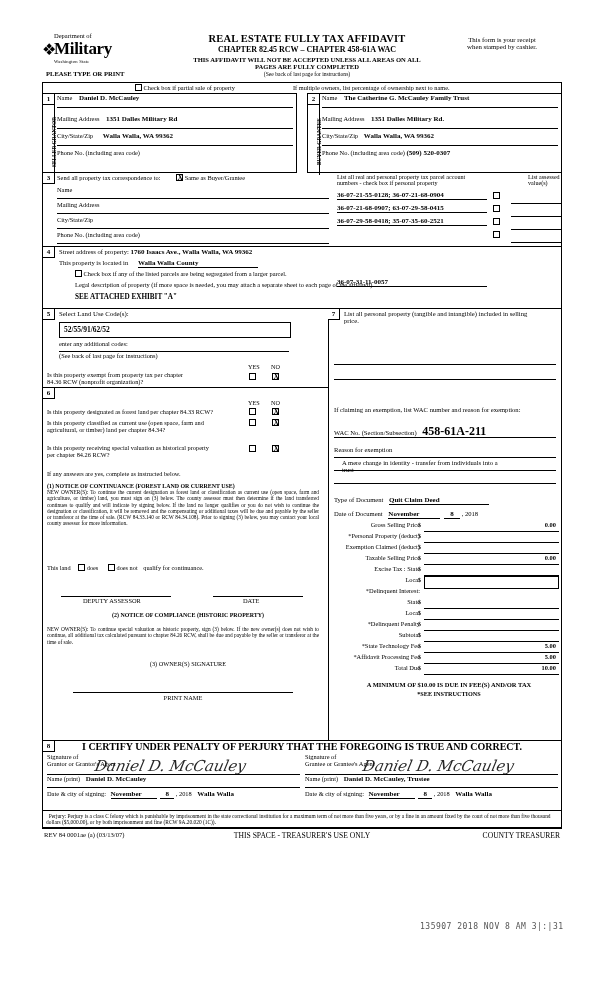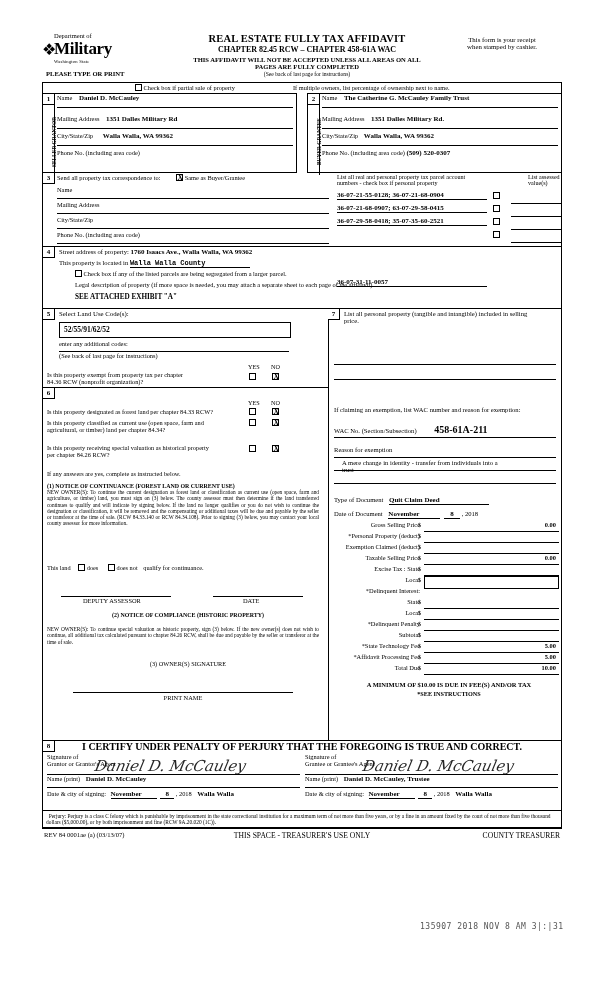--- a/index.html
+++ b/index.html
@@ -234,21 +234,21 @@
   </div>
 
   <div class="s4 box" style="border-top:none;">
     <div class="num">4</div>
     <div style="position:absolute; left:16px; top:1px; font-size:6.6px;">
       <span>Street address of property:</span>
       <span class="val" style="">1760 Isaacs Ave., Walla Walla, WA  99362</span>
     </div>
     <div style="position:absolute; left:16px; top:12px; font-size:6.6px;">
       <span>This property is located in</span>
-      <span class="val u" style="margin-left:0; min-width:120px;font-family:Liberation Mono, monospace;">Walla Walla County</span>
+      <span class="val u" style="margin-left:8px; min-width:120px;">Walla Walla County</span>
     </div>
     <div style="position:absolute; left:32px; top:23px; font-size:6.4px;">
       <span class="ck"></span>
       <span>Check box if any of the listed parcels are being segregated from a larger parcel.</span>
     </div>
     <div style="position:absolute; left:32px; top:34px; font-size:6.4px;">Legal description of property (if more space is needed, you may attach a separate sheet to each page of the affidavit)</div>
     <div style="position:absolute; left:32px; top:46px; font-size:7.2px; font-weight:bold;">SEE ATTACHED EXHIBIT "A"</div>
   </div>
 
   <div class="mid box" style="border-top:none; height:432px;">
@@ -329,21 +329,21 @@
     <div class="midright" style="height:432px;">
       <div class="num">7</div>
       <div style="position:absolute; left:16px; top:1px; font-size:6.6px; width:215px;">
         <div>List all personal property (tangible and intangible) included in selling</div>
         <div>price.</div>
       </div>
 
       <div style="position:absolute; left:6px; top:97px; font-size:6.6px; width:225px;">If claiming an exemption, list WAC number and reason for exemption:</div>
       <div style="position:absolute; left:6px; top:115px; font-size:6.6px;">
         <span>WAC No. (Section/Subsection)</span>
-        <span class="val" style="margin-left:16px; font-size:10px;">458-61A-211</span>
+        <span class="val" style="margin-left:4px; font-size:12px;">458-61A-211</span>
       </div>
       <div style="position:absolute; left:6px; top:55px; width:222px; border-bottom:1px solid #000;"></div>
       <div style="position:absolute; left:6px; top:70px; width:222px; border-bottom:1px solid #000;"></div>
       <div style="position:absolute; left:6px; top:128px; width:222px; border-bottom:1px solid #000;"></div>
 
       <div style="position:absolute; left:6px; top:137px; font-size:6.6px;">Reason for exemption</div>
       <div style="position:absolute; left:14px; top:150px; font-size:6.6px; width:218px;">
         <div>A mere change in identity - transfer from individuals into a</div>
         <div>trust</div>
       </div>

